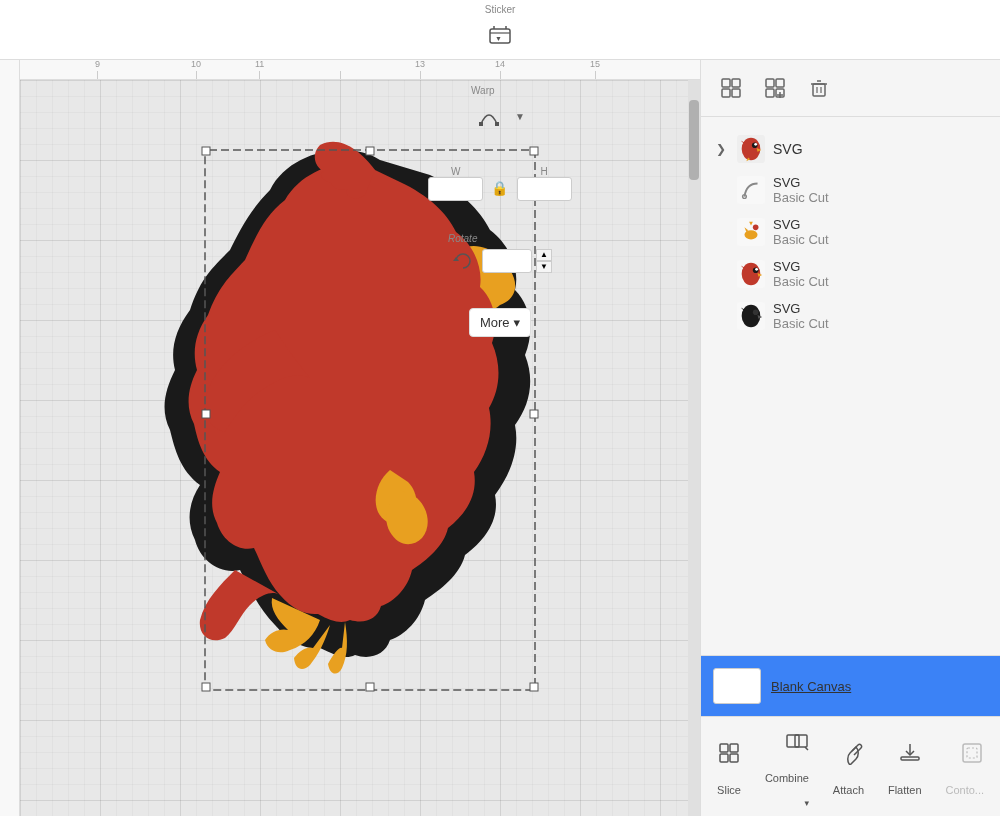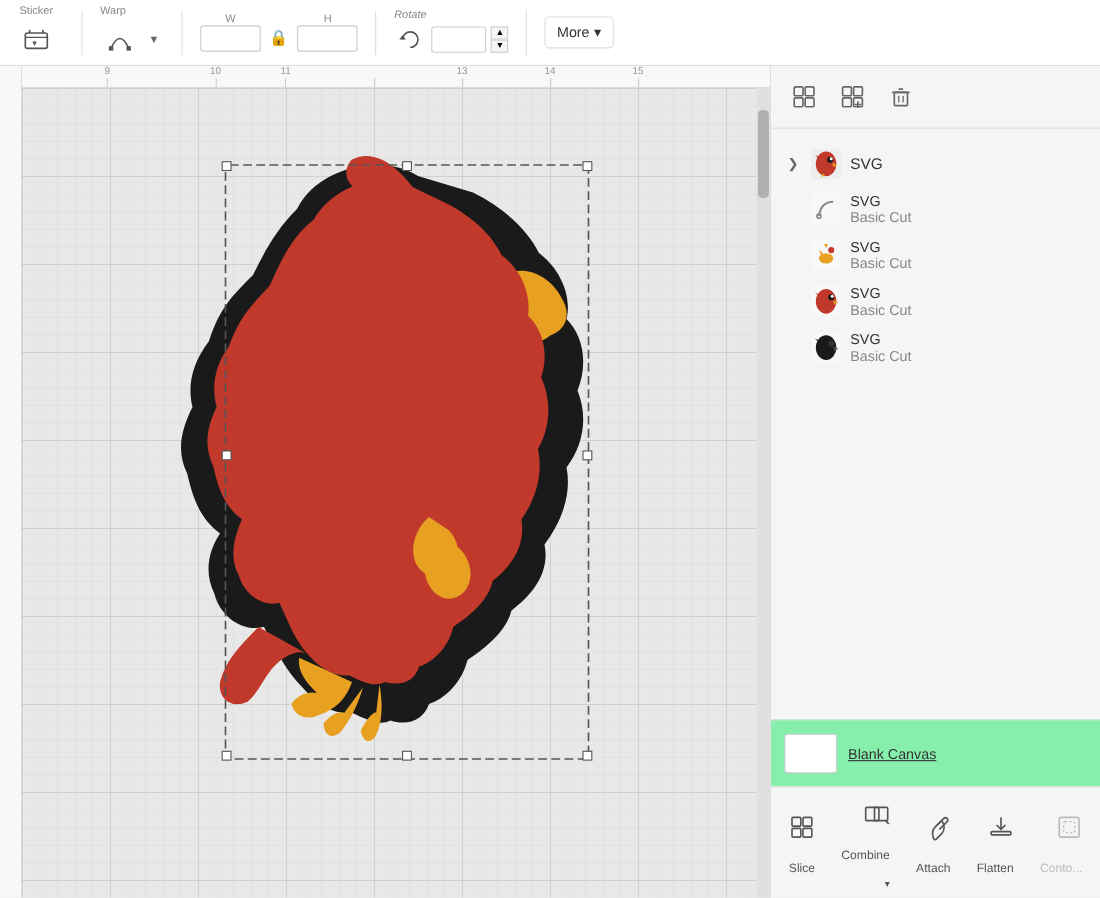--- a/index.html
+++ b/index.html
@@ -10,20 +10,21 @@
       position: absolute;
       top: 0; left: 0; right: 0;
       height: 60px;
       background: #fff;
       border-bottom: 1px solid #ddd;
       display: flex;
       align-items: center;
       padding: 4px 8px;
       gap: 16px;
       z-index: 10;
+      flex-direction: column;
     }
     .toolbar-group {
       display: flex;
       flex-direction: column;
       align-items: center;
       font-size: 11px;
       color: #555;
       min-width: 50px;
     }
     .toolbar-group .label {
@@ -341,21 +342,21 @@
     }
     .layer-item-sub {
       font-size: 13px;
       color: #888;
     }
 
     
     #blank-canvas-area {
       padding: 12px;
       border-top: 1px solid #ddd;
-      background: #86efac;
+      background: #3b82f6;
       display: flex;
       align-items: center;
       gap: 10px;
     }
     .blank-canvas-thumb {
       width: 48px;
       height: 36px;
       background: #fff;
       border: 1px solid #ccc;
       border-radius: 3px;
@@ -507,21 +508,21 @@
     <div class="tick-line"></div>
   </div>
   <div class="ruler-tick major" style="left:415px;">
     <span>13</span>
     <div class="tick-line"></div>
   </div>
   <div class="ruler-tick major" style="left:495px;">
     <span>14</span>
     <div class="tick-line"></div>
   </div>
-  <div class="ruler-tick major" style="left:575px;">
+  <div class="ruler-tick major" style="left:590px;">
     <span>15</span>
     <div class="tick-line"></div>
   </div>
 </div>
 
 <div id="left-sidebar">
 </div>
 
 <div id="canvas-area">
 

